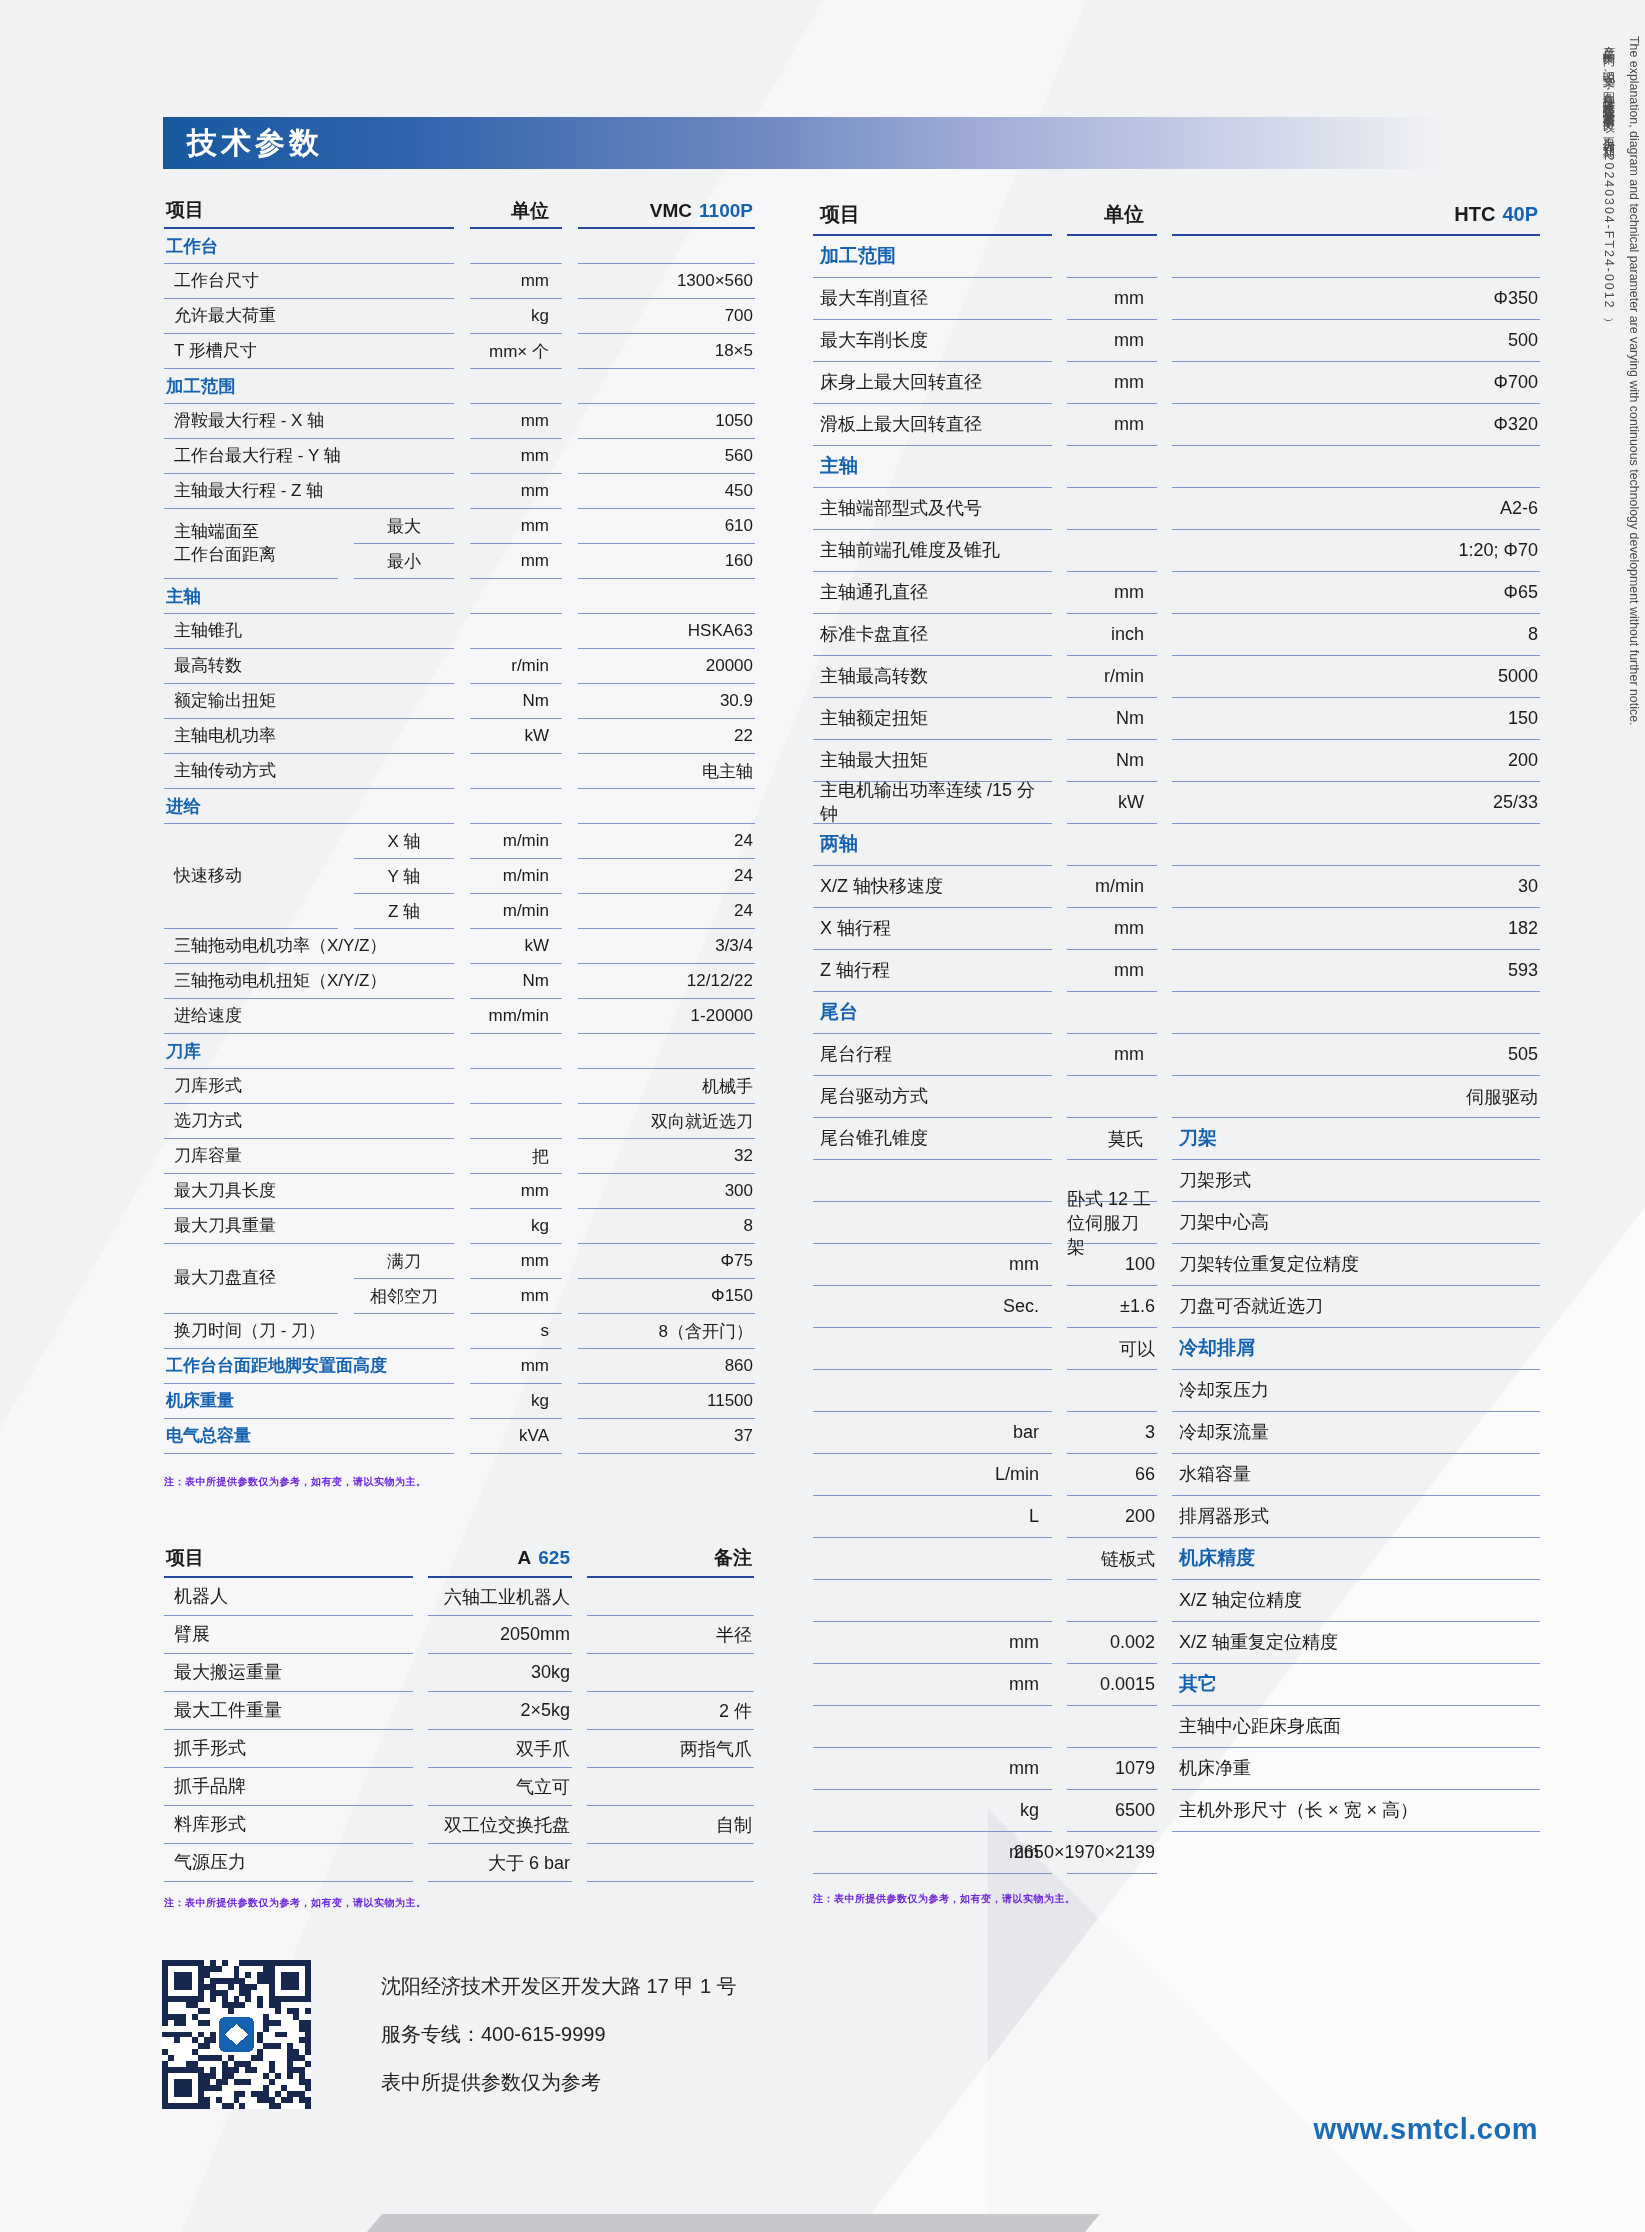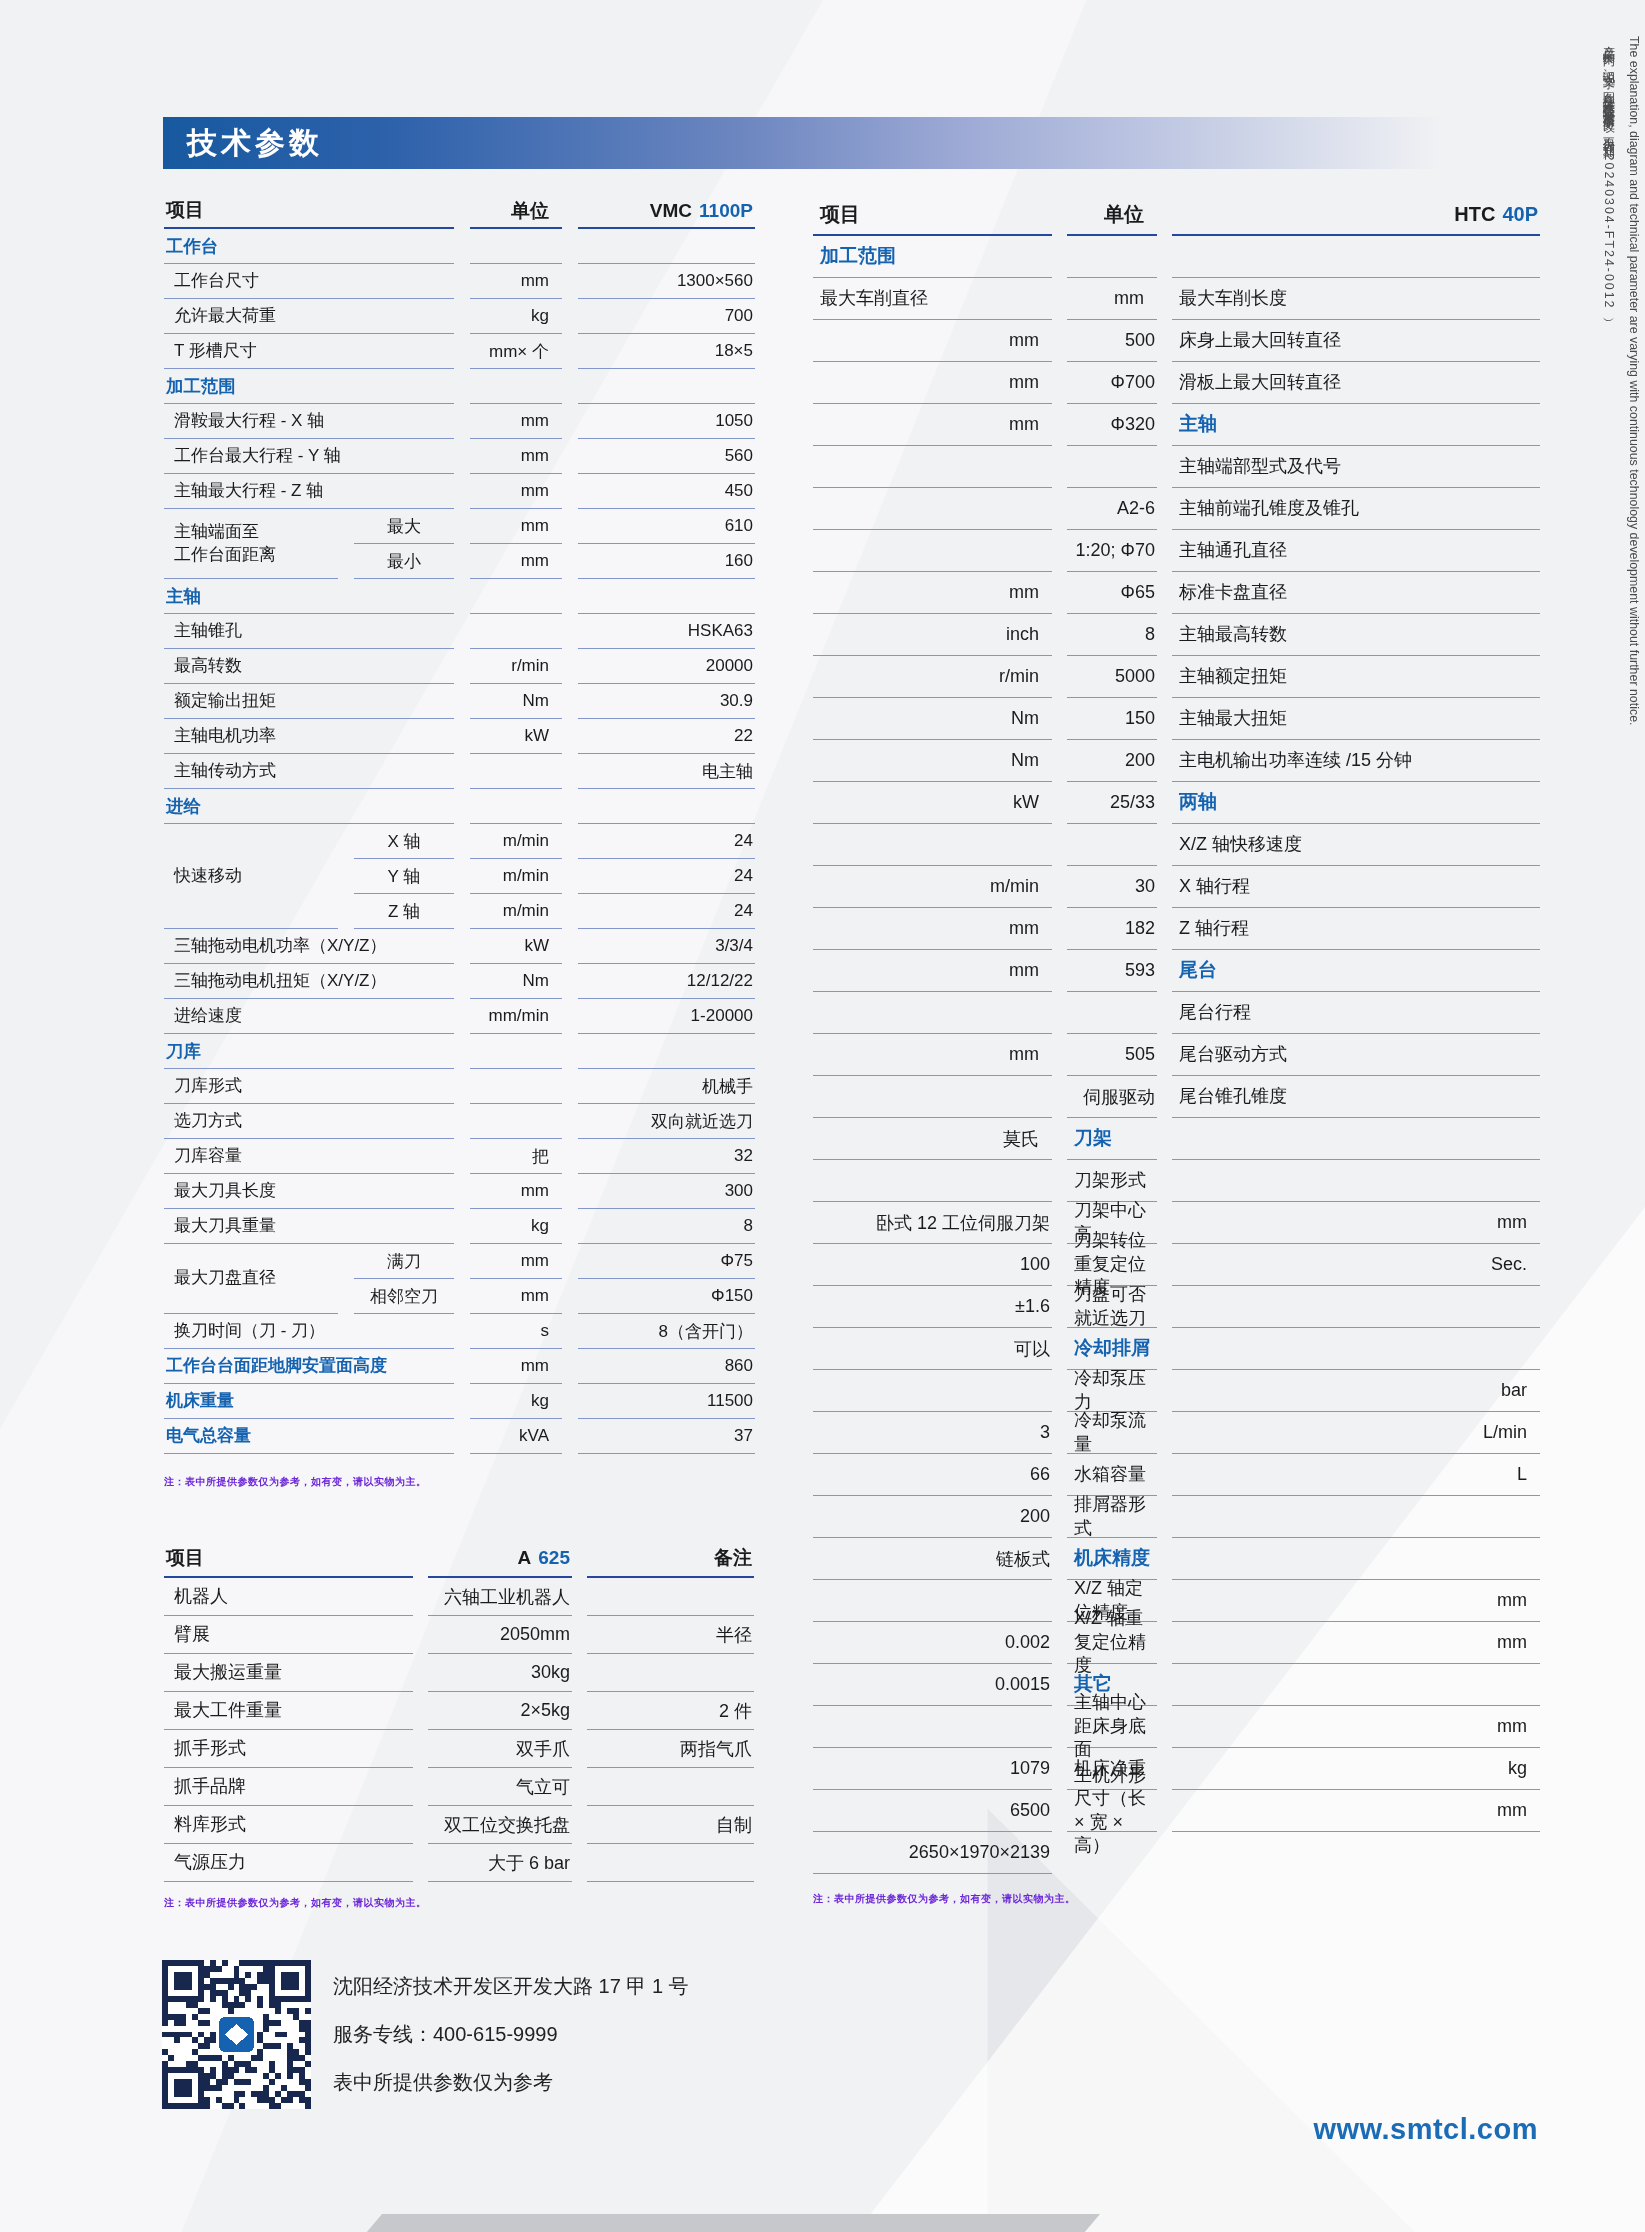--- a/index.html
+++ b/index.html
@@ -65,21 +65,21 @@
   .tbl.robot{left:164px;top:1540px;width:590px;
     grid-template-columns:249px 144px 167px;column-gap:15px;grid-auto-rows:38px;
     font-size:18px;}
   .tbl.robot .c.head{font-size:19px;}
   
   .note{position:absolute;z-index:2;font-size:10px;color:#6d28d9;letter-spacing:0.5px;font-weight:bold;}
   .n-left{left:164px;top:1475px;}
   .n-robot{left:164px;top:1896px;}
   .n-right{left:813px;top:1892px;}
   
-  .footer{position:absolute;z-index:2;left:162px;top:1960px;display:flex;}
+  .footer{position:absolute;z-index:2;left:162px;top:1960px;display:flex;gap:48px;}
   .qr{width:149px;height:149px;}
   .f-lines{margin-left:22px;padding-top:2px;}
   .f-lines p{height:48px;display:flex;align-items:center;font-size:20px;color:#222;}
   .url{position:absolute;z-index:2;right:108px;top:2113px;font-size:29px;font-weight:600;
     color:#1b6cb5;text-decoration:none;letter-spacing:0.5px;}
 </style>
 </head>
 <body>
 
 <div class="bg bg-swath"></div>
@@ -220,20 +220,21 @@
   <div class="c unit head">单位</div>
   <div class="c val head model">
     <span>HTC</span>
     <span class="blue">40P</span>
   </div>
 <div class="c lab sec">加工范围</div>
     <div class="c unit"></div>
     <div class="c val"></div>
     <div class="c lab">最大车削直径</div>
     <div class="c unit">mm</div>
+    <div class="c val">Φ350</div>
     <div class="c lab">最大车削长度</div>
     <div class="c unit">mm</div>
     <div class="c val">500</div>
     <div class="c lab">床身上最大回转直径</div>
     <div class="c unit">mm</div>
     <div class="c val">Φ700</div>
     <div class="c lab">滑板上最大回转直径</div>
     <div class="c unit">mm</div>
     <div class="c val">Φ320</div>
     <div class="c lab sec">主轴</div>

